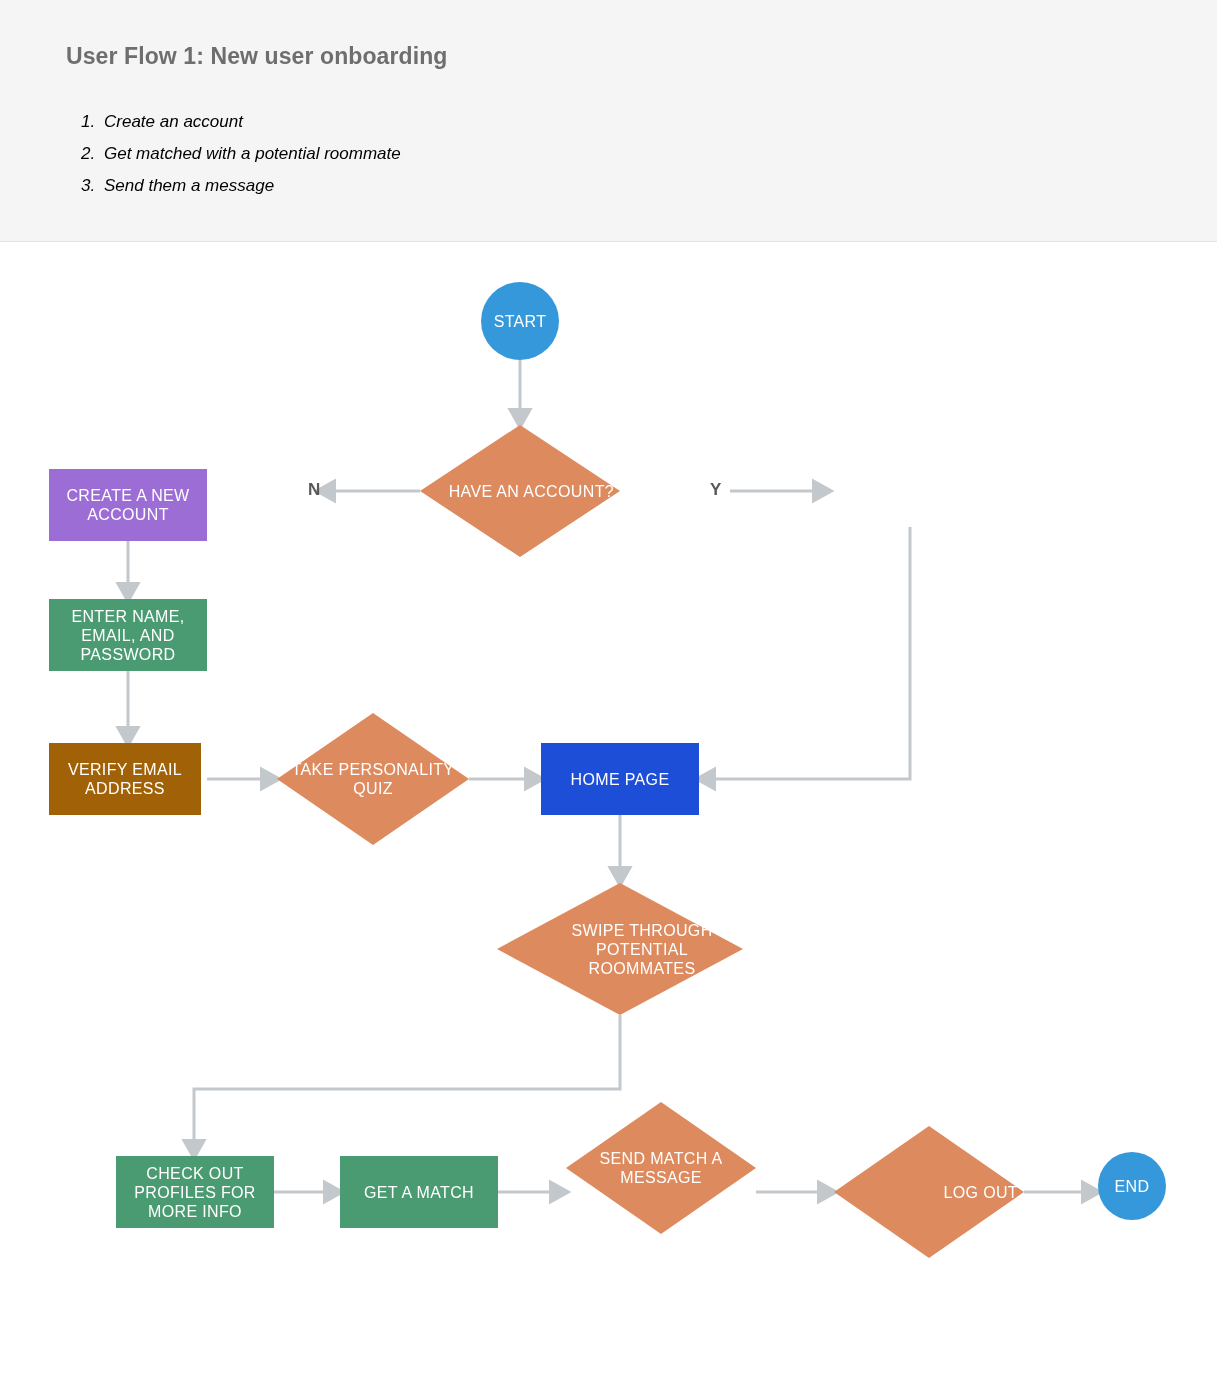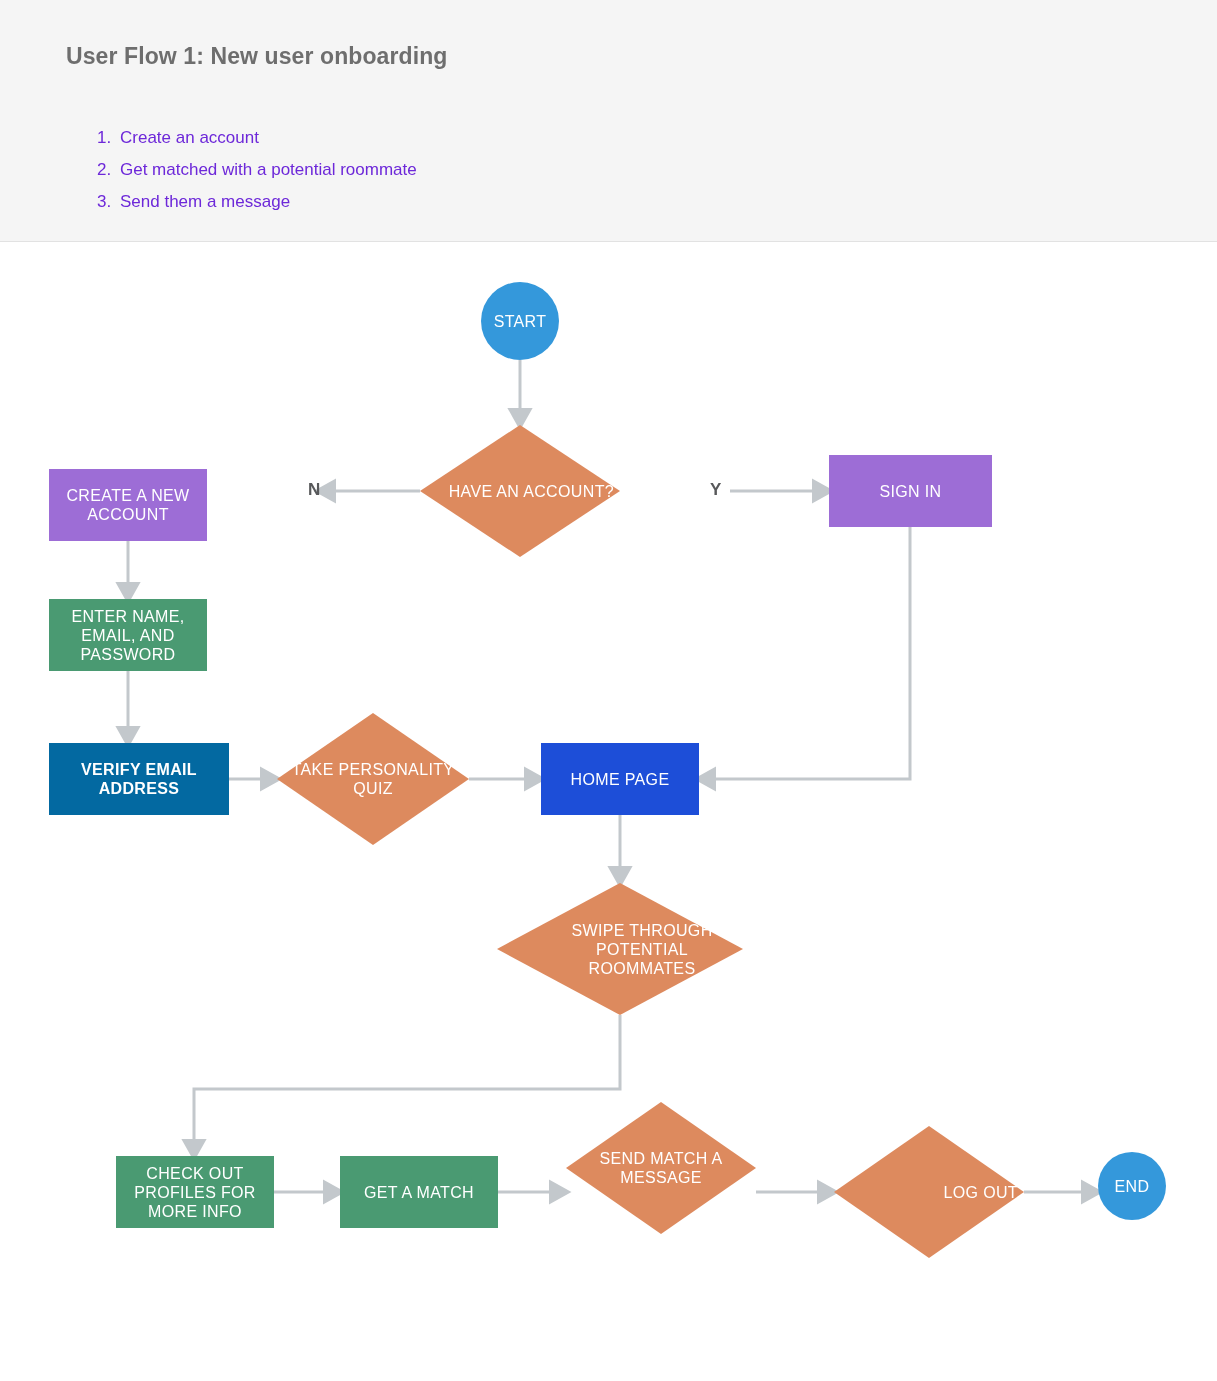--- a/index.html
+++ b/index.html
@@ -30,26 +30,27 @@
     top: 43px;
     font-size: 23px;
     font-weight: bold;
     color: #6e6e6e;
     letter-spacing: 0.1px;
   }
   #steps-list {
     position: absolute;
     left: 66px;
     top: 106px;
-    margin: 16px;
+    margin: 0;
     padding: 0 0 0 34px;
     list-style: decimal;
-    color: #6d28d9;
+    color: #000000;
     font-size: 17px;
     line-height: 32px;
+    font-style: italic;
   }
   #steps-list li { padding-left: 4px; }
 
   #canvas {
     position: absolute;
     left: 0; top: 242px;
     width: 1217px;
     height: 1139px;
   }
   svg.flow-svg {
@@ -156,29 +157,26 @@
 
   <div class="node node-diamond" style="left:420px; top:183px; width:200px; height:132px;">
     <span class="diamond-shape" style="background:#dd8a5e;"></span>
     <span class="node-label">HAVE AN ACCOUNT?</span>
   </div>
 
   <div class="node node-rect" style="left:49px; top:227px; width:158px; height:72px; background:#9d6dd6;">
     <span class="node-label">CREATE A NEW ACCOUNT</span>
   </div>
 
-  <div class="node node-rect" style="left:829px; top:213px; width:163px; height:72px; background:#9d6dd6;">
-    <span class="node-label">SIGN IN</span>
-  </div>
 
   <div class="node node-rect" style="left:49px; top:357px; width:158px; height:72px; background:#4a9a72;">
     <span class="node-label">ENTER NAME, EMAIL, AND PASSWORD</span>
   </div>
 
-  <div class="node node-rect" style="left:49px; top:501px; width:180px; height:72px; background:#0369a1;font-weight:bold;">
+  <div class="node node-rect" style="left:49px; top:501px; width:152px; height:72px; background:#a16207;">
     <span class="node-label">VERIFY EMAIL ADDRESS</span>
   </div>
 
   <div class="node node-diamond" style="left:277px; top:471px; width:192px; height:132px;">
     <span class="diamond-shape" style="background:#dd8a5e;"></span>
     <span class="node-label">TAKE PERSONALITY QUIZ</span>
   </div>
 
   <div class="node node-rect" style="left:541px; top:501px; width:158px; height:72px; background:#1d4ed8;">
     <span class="node-label">HOME PAGE</span>

